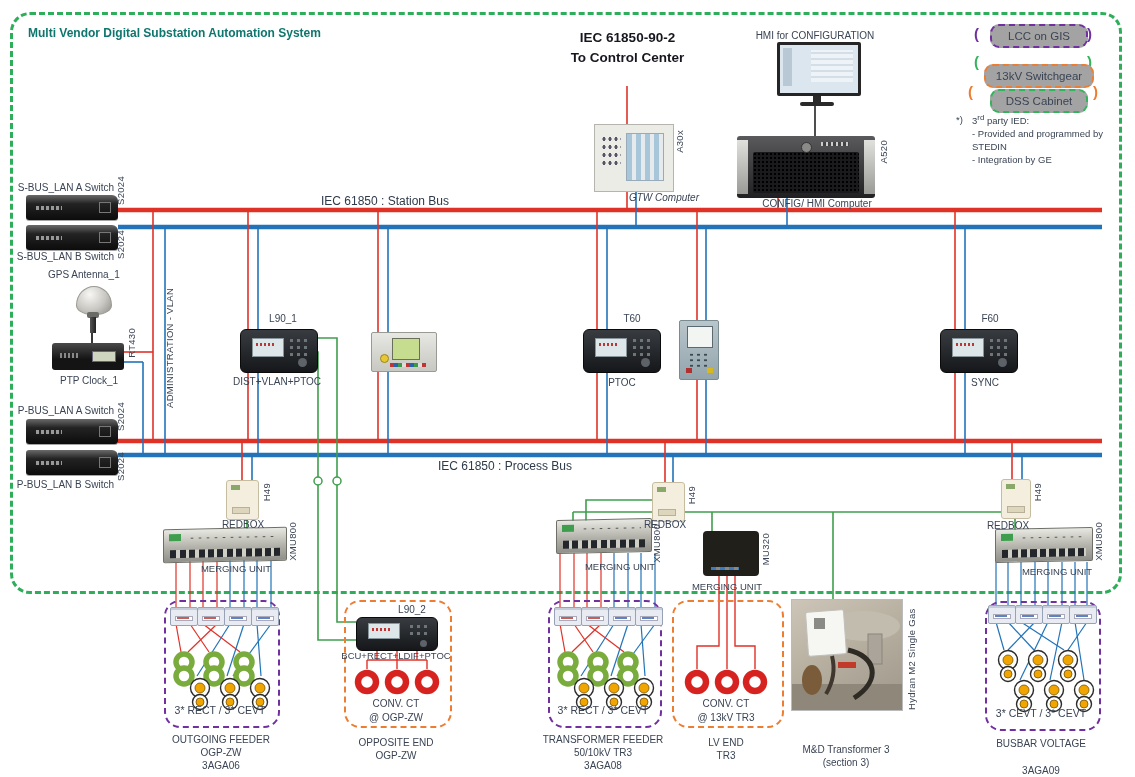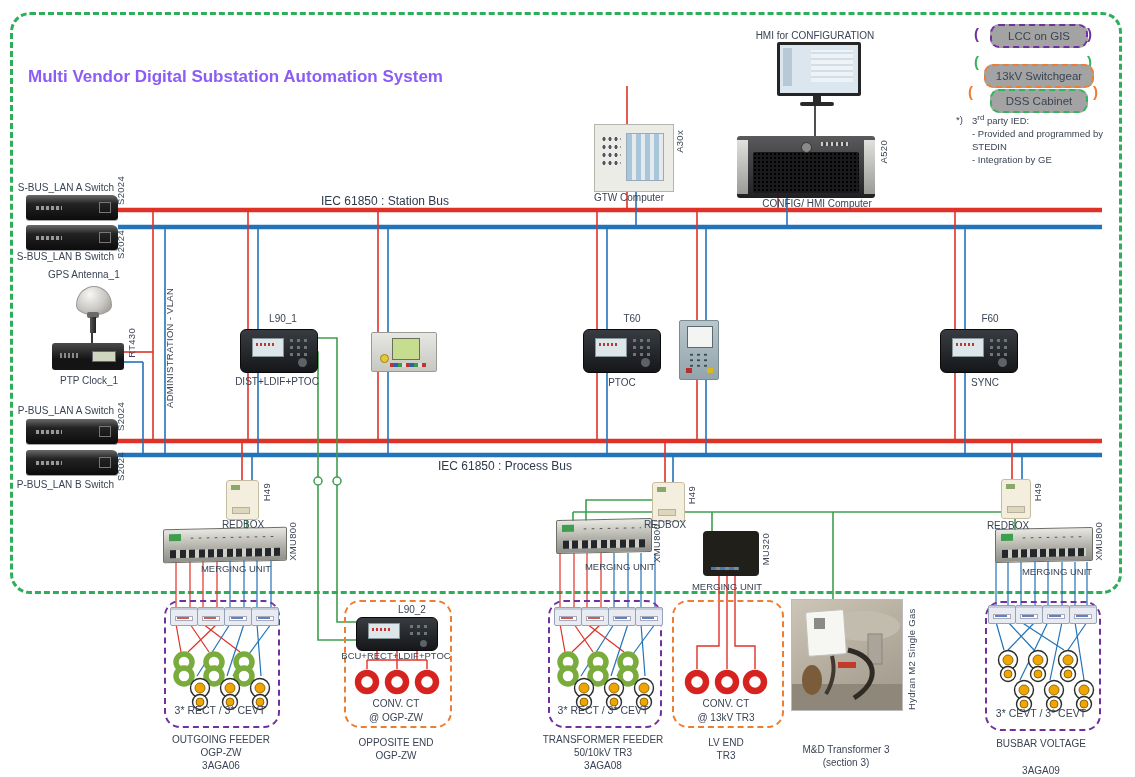--- a/index.html
+++ b/index.html
@@ -4,21 +4,21 @@
 <style>
   html,body{margin:0;padding:0;background:#fff;}
   #canvas{position:relative;width:1135px;height:777px;background:#fff;
     font-family:"Liberation Sans",sans-serif;color:#3a4454;overflow:hidden;}
   .lbl{position:absolute;font-size:10px;line-height:1.3;color:#3a4454;white-space:nowrap;z-index:3;}
   .ctr{text-align:center;}
   .rt{text-align:right;}
   .wrap{white-space:normal;}
   .vtext{position:absolute;writing-mode:vertical-rl;transform:rotate(180deg);
     font-size:9.5px;color:#3a4454;z-index:3;letter-spacing:.3px;}
-  .title{font-size:17px;font-weight:bold;color:#8b5cf6;margin-top:40px;}
+  .title{font-size:12px;font-weight:bold;color:#0f766e;}
   .buslabel{font-size:12px;color:#2f3a4a;}
   .cc{font-size:13.5px;font-weight:bold;color:#16161f;text-align:center;line-height:1.45;}
   .mainborder{position:absolute;left:10px;top:12px;width:1106px;height:576px;
     border:3px dashed #2eae5b;border-radius:20px;z-index:0;}
   svg.wires{position:absolute;left:0;top:0;z-index:1;}
   .dev{position:absolute;z-index:2;}
   
   .legbox{position:absolute;border:2px dashed;border-radius:9px;font-size:11.5px;
     display:flex;align-items:center;justify-content:center;color:#3a4454;z-index:3;background:#a3a3a3;}
   .paren{position:absolute;font-size:15px;font-weight:bold;z-index:3;}
@@ -336,34 +336,38 @@
         <circle cx="397" cy="682" r="9"></circle>
         <circle cx="427" cy="682" r="9"></circle>
       <circle cx="697" cy="682" r="9"></circle>
         <circle cx="727" cy="682" r="9"></circle>
         <circle cx="755" cy="682" r="9"></circle>
     </g>
   </svg>
 
   <div class="lbl title" style="left:28px;top:26px;">Multi Vendor Digital Substation Automation System</div>
 
+  <div class="lbl cc" style="left:555px;top:28px;width:145px;white-space:normal;">
+    <div>IEC 61850-90-2</div>
+      <div>To Control Center</div>
+  </div>
 
   <div class="lbl ctr" style="left:755px;top:29px;width:120px;">HMI for CONFIGURATION</div>
   <div class="dev monitordev" style="left:777px;top:42px;">
     <div class="screenm"></div>
     <div class="standm"></div>
     <div class="basem"></div>
   </div>
 
   <div class="dev gtwdev" style="left:594px;top:124px;">
     <div class="slots"></div>
       <div class="io"></div>
   </div>
   <div class="vtext" style="left:674px;top:130px;">A30x</div>
-  <div class="lbl ctr" style="left:579px;top:191px;width:100px;">GTW Computer</div>
+  <div class="lbl ctr" style="left:614px;top:191px;width:100px;font-style:italic;">GTW Computer</div>
 
   <div class="dev serverdev" style="left:737px;top:136px;">
     <div class="ear l"></div>
       <div class="ear r"></div>
     <div class="mesh"></div>
       <div class="lock"></div>
     <div class="leds"></div>
   </div>
   <div class="vtext" style="left:878px;top:140px;">A520</div>
   <div class="lbl ctr" style="left:747px;top:197px;width:140px;">CONFIG/ HMI Computer</div>
@@ -421,21 +425,21 @@
 
   <div class="lbl buslabel ctr" style="left:300px;top:194px;width:170px;">IEC 61850 : Station Bus</div>
   <div class="lbl buslabel ctr" style="left:420px;top:459px;width:170px;">IEC 61850 : Process Bus</div>
 
   <div class="lbl ctr" style="left:253px;top:312px;width:60px;">L90_1</div>
   <div class="dev relaydev" style="left:240px;top:329px;">
     <div class="scr"></div>
       <div class="keys"></div>
       <div class="knob"></div>
   </div>
-  <div class="lbl ctr" style="left:227px;top:375px;width:100px;">DIST+LDIF+PTOC</div>
+  <div class="lbl ctr" style="left:227px;top:375px;width:100px;">DIST+VLAN+PTOC</div>
 
   <div class="dev abbdev" style="left:371px;top:332px;">
     <div class="lcd"></div>
       <div class="ydot"></div>
       <div class="crow"></div>
   </div>
 
   <div class="lbl ctr" style="left:602px;top:312px;width:60px;">T60</div>
   <div class="dev relaydev" style="left:583px;top:329px;">
     <div class="scr"></div>

